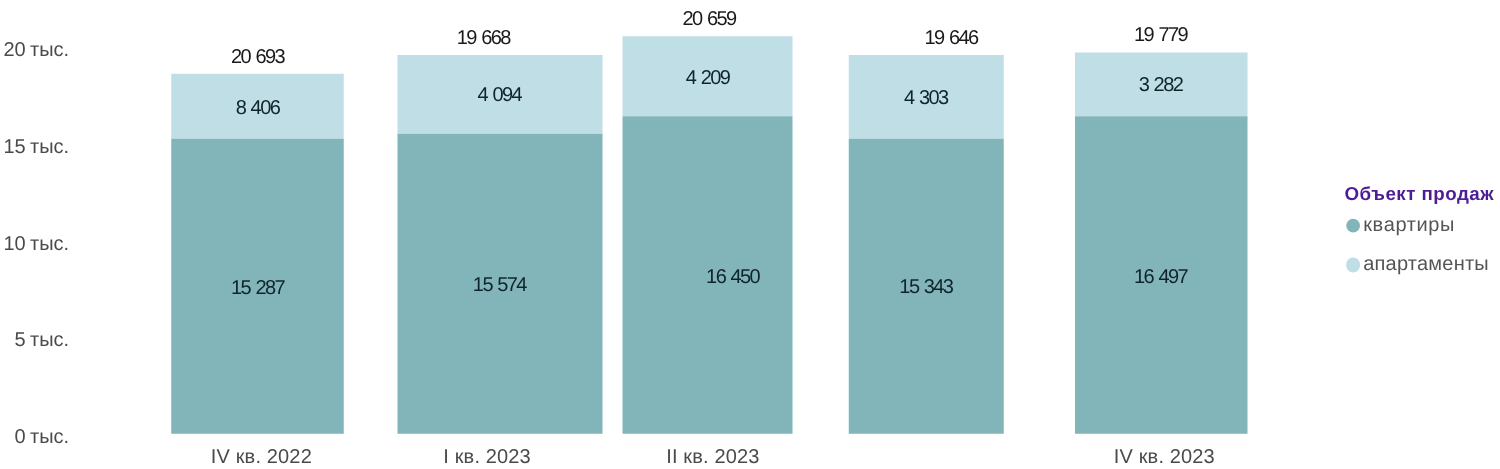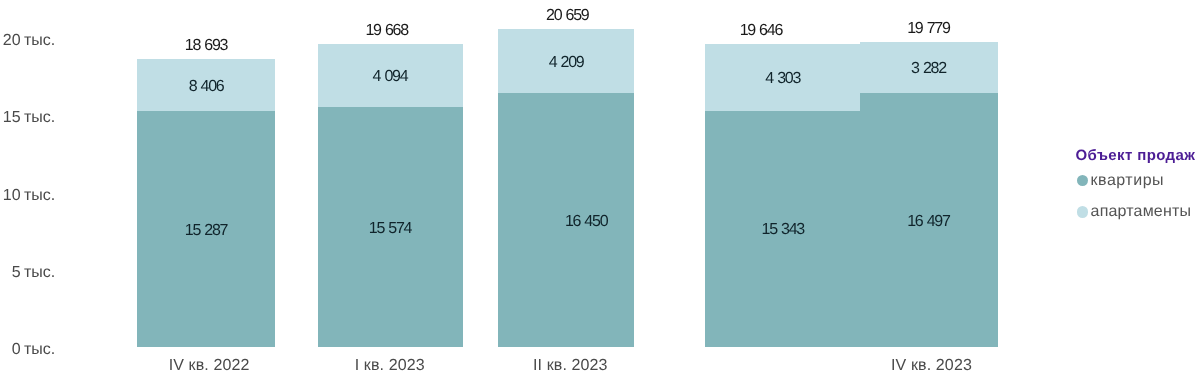--- a/index.html
+++ b/index.html
@@ -125,46 +125,46 @@
   <div class="y-axis">
     <div class="ytick ytick-0">0 тыс.</div>
     <div class="ytick ytick-5">5 тыс.</div>
     <div class="ytick ytick-10">10 тыс.</div>
     <div class="ytick ytick-15">15 тыс.</div>
     <div class="ytick ytick-20">20 тыс.</div>
   </div>
 
   <div class="plot">
 
-    <div class="total-label" style="left: 137.2px; width: 138.3px; top: 37.8783px;">18 693</div>
+    <div class="total-label" style="left: 137.2px; width: 138.3px; top: 37.8783px;">20 693</div>
     <div class="bar-group" style="left: 137.2px; width: 138.3px; top: 58.8783px; height: 288.022px;">
       <div class="seg seg-upper" style="bottom: 235.542px;"></div>
       <div class="seg seg-lower" style="height: 235.542px;"></div>
       <div class="seg-label" style="top: 20.0398px;">8 406</div>
       <div class="seg-label" style="top: 164.051px;">15 287</div>
     </div>
 
     <div class="total-label" style="left: 317.8px; width: 138.3px; top: 22.8555px;">19 668</div>
-    <div class="bar-group" style="left: 317.8px; width: 145px; top: 43.8555px; height: 303.045px;">
+    <div class="bar-group" style="left: 317.8px; width: 164px; top: 43.8555px; height: 303.045px;">
       <div class="seg seg-upper" style="bottom: 239.964px;"></div>
       <div class="seg seg-lower" style="height: 239.964px;"></div>
       <div class="seg-label" style="top: 25.3402px;">4 094</div>
       <div class="seg-label" style="top: 176.862px;">15 574</div>
     </div>
 
     <div class="total-label" style="left: 498.4px; width: 138.3px; top: 7.58613px;">20 659</div>
     <div class="bar-group" style="left: 498.4px; width: 136px; top: 28.5861px; height: 318.314px;">
       <div class="seg seg-upper" style="bottom: 253.462px;"></div>
       <div class="seg seg-lower" style="height: 253.462px;"></div>
       <div class="seg-label" style="top: 26.2261px;">4 209</div>
       <div class="seg-label" style="top: 185.383px; margin-left: 20px;">16 450</div>
     </div>
 
     <div class="total-label" style="left: 692px; width: 138.3px; top: 23.1944px;">19 646</div>
-    <div class="bar-group" style="left: 705px; width: 156px; top: 44.1944px; height: 302.706px;">
+    <div class="bar-group" style="left: 679px; width: 124px; top: 44.1944px; height: 302.706px;">
       <div class="seg seg-upper" style="bottom: 236.405px;"></div>
       <div class="seg seg-lower" style="height: 236.405px;"></div>
       <div class="seg-label" style="top: 26.9503px;">4 303</div>
       <div class="seg-label" style="top: 178.303px;">15 343</div>
     </div>
 
     <div class="total-label" style="left: 859.6px; width: 138.3px; top: 21.1452px;">19 779</div>
     <div class="bar-group" style="left: 859.6px; width: 138.3px; top: 42.1452px; height: 304.755px;">
       <div class="seg seg-upper" style="bottom: 254.186px;"></div>
       <div class="seg seg-lower" style="height: 254.186px;"></div>

